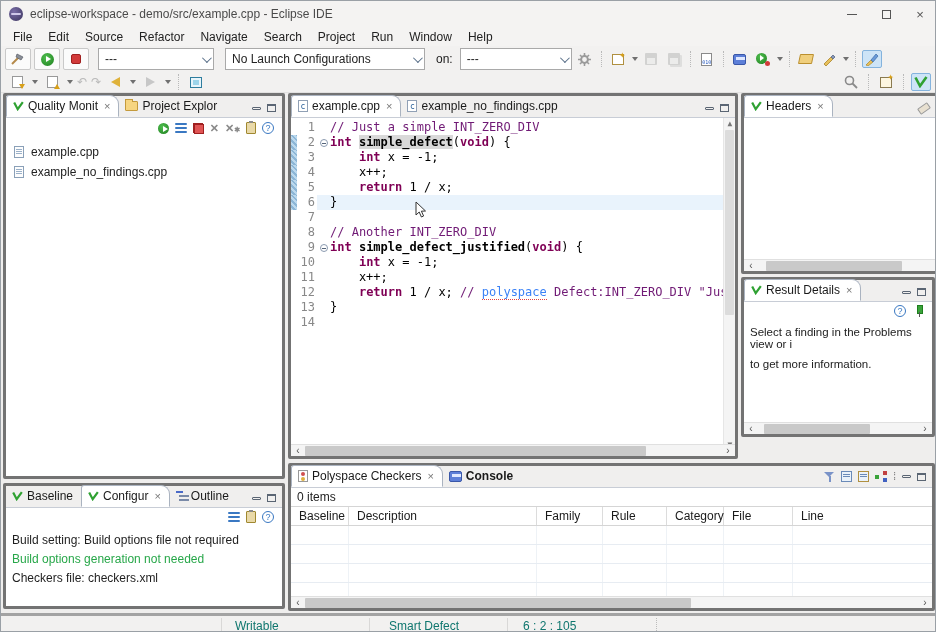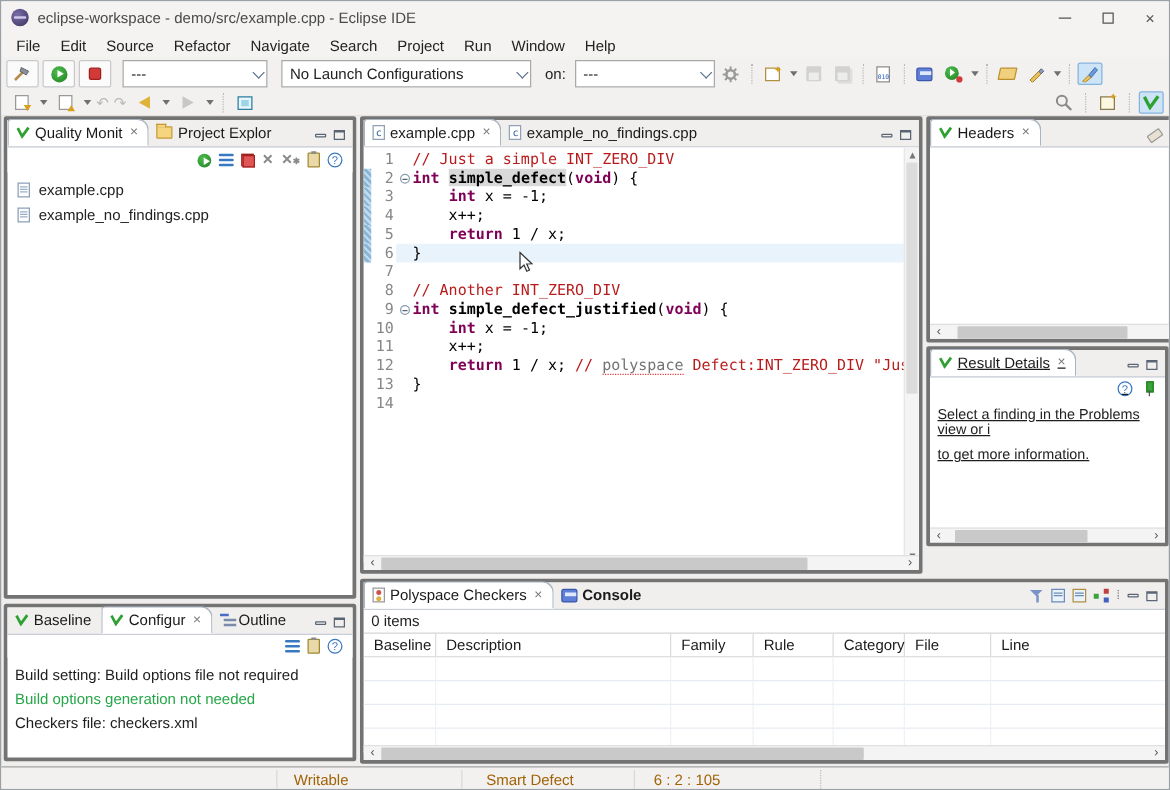--- a/index.html
+++ b/index.html
@@ -53,21 +53,21 @@
   .linked{width:12px;height:11px;border:1px solid #2e7d9e;background:#e8f5fb;position:relative;}
   .linked:after{content:"";position:absolute;left:2px;top:2px;width:6px;height:5px;background:#9cd4ea;}
   .tb2-right{margin-left:auto;display:flex;align-items:center;gap:4px;padding-right:6px;}
   
   .panel{position:absolute;background:#fff;border:3px solid #737373;border-radius:2px;}
   .p-qm{left:2px;top:92px;width:282px;height:386px;}
   .p-bl{left:2px;top:482px;width:282px;height:126px;}
   .p-ed{left:287px;top:92px;width:450px;height:366px;}
   .p-pr{left:287px;top:462px;width:647px;height:148px;}
   .p-hd{left:740px;top:92px;width:228px;height:181px;}
-  .p-rd{left:740px;top:276px;width:194px;height:160px;text-decoration:underline;}
+  .p-rd{left:740px;top:276px;width:194px;height:160px;}
   .tabrow{position:relative;height:22px;background:#f0efee;display:flex;align-items:flex-end;border-bottom:1px solid #c8cdd6;}
   .tab{height:22px;display:flex;align-items:center;gap:4px;padding:0 8px 0 6px;border-radius:3px 9px 0 0;color:#1a1a1a;white-space:nowrap;}
   .tab.active{background:#fff;border:1px solid #aab3c0;border-bottom:1px solid #fff;}
   .tab .tclose{color:#777;font-size:11px;margin-left:2px;}
   .tab.bold{font-weight:bold;}
   .pwin{margin-left:auto;display:flex;align-items:center;gap:6px;padding:0 6px 5px 4px;}
   .pw-min{width:9px;height:3px;border:1px solid #5a6573;border-radius:1px;}
   .pw-max{width:9px;height:8px;border:1px solid #5a6573;border-top:2px solid #5a6573;}
   .icon-row{height:20px;display:flex;align-items:center;justify-content:flex-end;gap:6px;padding:0 8px;background:#fff;}
   .help-c{width:12px;height:12px;border:1px solid #3a78c2;border-radius:50%;color:#3a78c2;font-size:9px;display:flex;align-items:center;justify-content:center;}
@@ -89,24 +89,24 @@
   .code-line{display:flex;height:15px;line-height:15px;white-space:pre;}
   .cl-diff{width:6px;flex:none;}
   .code-line.hasdiff .cl-diff{background:repeating-linear-gradient(45deg,#bcd9ee 0 2px,#8cb6d6 2px 4px);}
   .cl-num{width:20px;flex:none;text-align:right;color:#888;padding-right:2px;}
   .cl-fold{width:13px;flex:none;display:flex;align-items:center;justify-content:center;}
   .fold-m{width:8px;height:8px;border:1px solid #8a9ab0;border-radius:50%;position:relative;background:#fff;}
   .fold-m:after{content:"";position:absolute;left:1.5px;top:3px;width:4px;height:1px;background:#55657a;}
   .cl-code{flex:1;color:#000;}
   .code-line.current .cl-fold,.code-line.current .cl-code{background:#e9f3fc;}
   .tk-k{color:#7f0055;font-weight:bold;}
-  .tk-c{color:#b91c1c;margin-top:12px;}
+  .tk-c{color:#701a75;margin-top:12px;}
   .tk-b{font-weight:bold;}
   .tk-hl{font-weight:bold;background:#d9d9d9;}
-  .tk-u{color:#737373;border-bottom:1px dotted #e04040;}
+  .tk-u{color:#3b82f6;border-bottom:1px dotted #e04040;}
   .c-file-ic{width:10px;height:12px;background:#fff;border:1px solid #90a0b5;font-size:8px;color:#2a6099;display:flex;align-items:center;justify-content:center;font-family:"DejaVu Sans Mono",monospace;}
   
   .hscroll{position:absolute;left:0;bottom:0;right:0;height:12px;background:#f4f4f4;border-top:1px solid #e0e0e0;display:flex;align-items:center;}
   .hscroll .sarr{width:14px;text-align:center;color:#555;font-size:10px;line-height:12px;}
   .hscroll .strack{flex:1;height:10px;position:relative;}
   .hscroll .sthumb{position:absolute;top:0;height:10px;background:#c9c9c9;border-radius:1px;}
   .vscroll{position:absolute;top:0;right:0;bottom:0;width:12px;background:#f4f4f4;border-left:1px solid #e6e6e6;}
   .vscroll .va{position:absolute;left:0;width:12px;text-align:center;color:#777;font-size:8px;}
   .vscroll .vthumb{position:absolute;left:1px;width:9px;background:#dcdcdc;border-radius:1px;}
   
@@ -137,21 +137,21 @@
   .funnel:after{content:"";position:absolute;left:4.5px;top:5px;width:2px;height:6px;background:#7a93c8;}
   .pgico{width:11px;height:11px;background:#eaf2fa;border:1px solid #6a8ab8;position:relative;}
   .pgico:after{content:"";position:absolute;left:1px;top:2px;width:7px;height:1px;background:#6a8ab8;box-shadow:0 2px 0 #6a8ab8;}
   .treeico{width:12px;height:11px;position:relative;}
   .treeico:before{content:"";position:absolute;left:0;top:4px;width:4px;height:4px;background:#3aa33a;}
   .treeico:after{content:"";position:absolute;right:0;top:0;width:4px;height:4px;background:#c04040;box-shadow:0 7px 0 #4060c0;}
   .kebab{color:#777;font-size:10px;letter-spacing:0;line-height:1;}
   .probtab-ic{width:10px;height:12px;background:#fff;border:1px solid #999;position:relative;}
   .probtab-ic:after{content:"";position:absolute;left:2px;top:1px;width:4px;height:4px;border-radius:50%;background:#d05050;box-shadow:0 5px 0 #e0b040;}
   
-  .statusbar{position:absolute;left:0;top:612px;width:936px;height:20px;background:#f2f1f0;border-top:1px solid #a3a3a3;color:#a16207;}
+  .statusbar{position:absolute;left:0;top:612px;width:936px;height:20px;background:#f2f1f0;border-top:3px solid #a3a3a3;color:#0f766e;}
   .statusbar span{position:absolute;top:3px;}
   .ssep{position:absolute;top:2px;width:1px;height:15px;background:#d9d8d7;}
   .ssep.dot{background:none;border-left:1px dotted #bcbcbc;}
   
   .mcursor{position:absolute;left:414px;top:200px;z-index:50;}
 </style>
 </head>
 <body>
 
 <div class="window">

